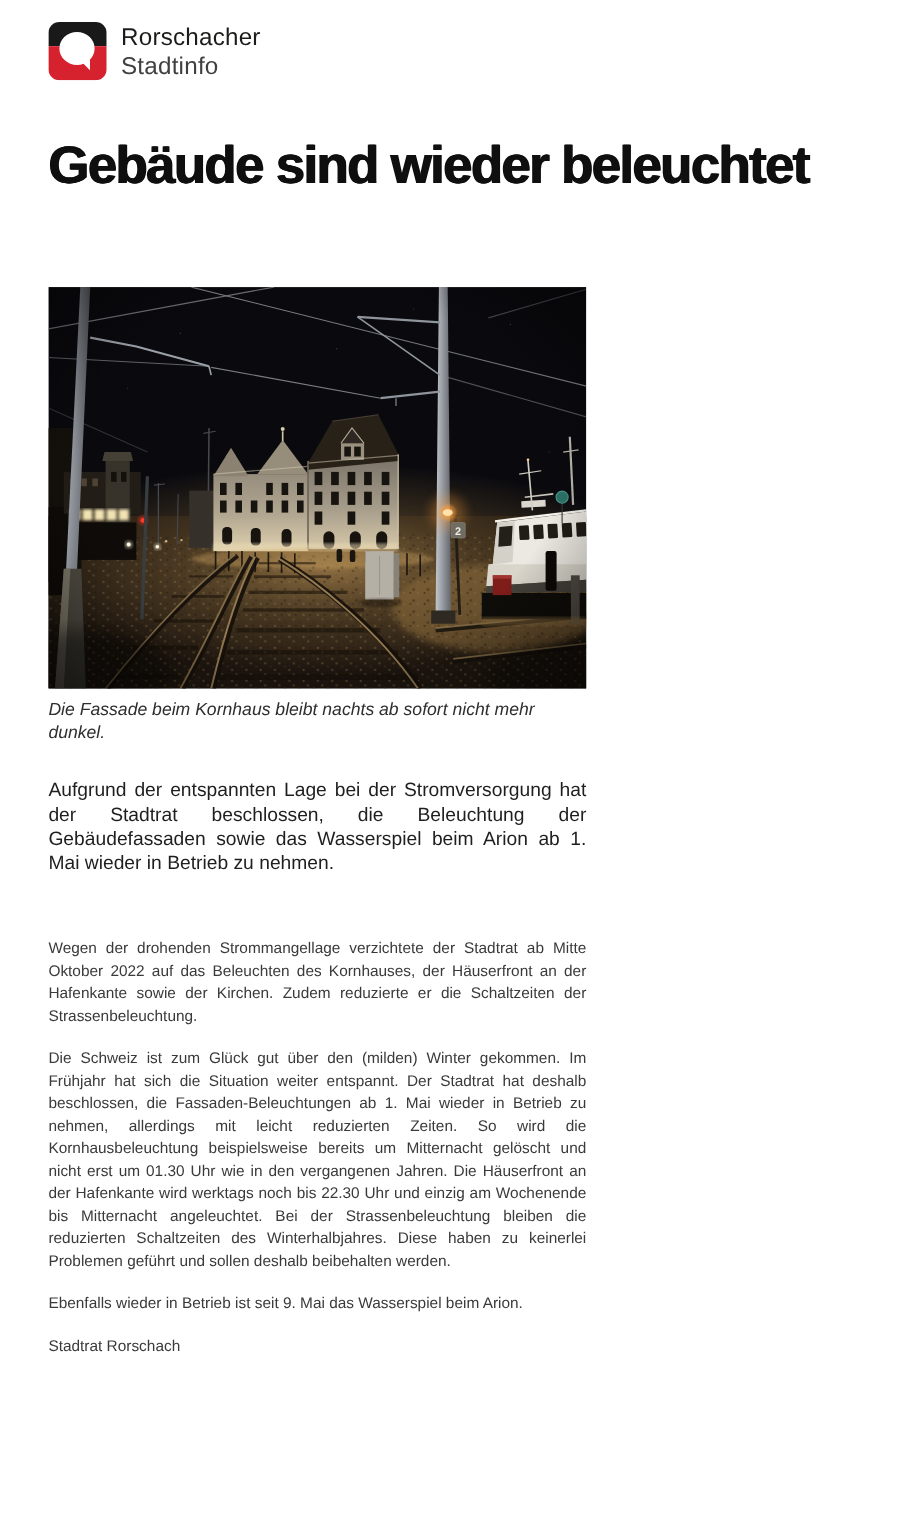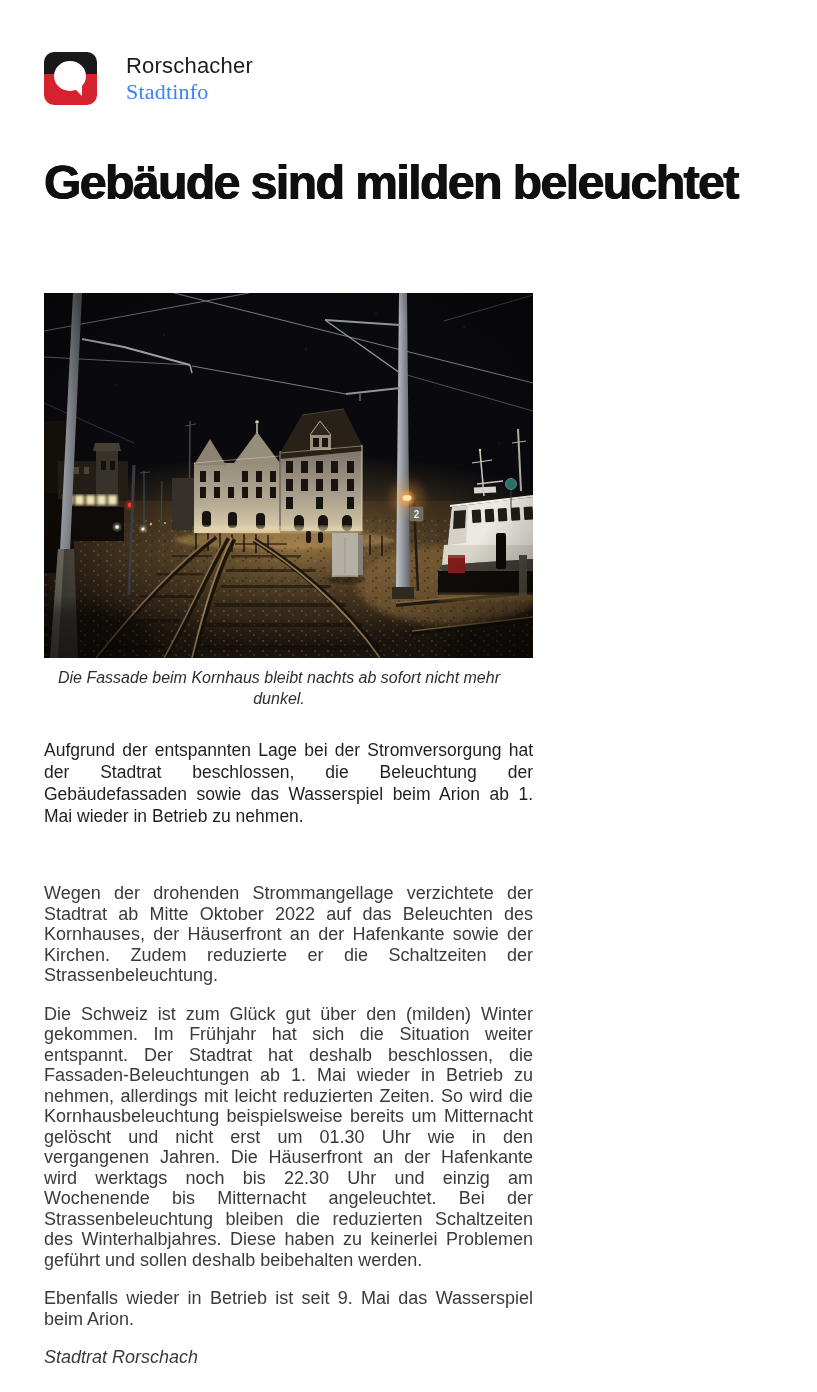--- a/index.html
+++ b/index.html
@@ -1,62 +1,62 @@
 <!DOCTYPE html>
 <html lang="de"><head>
 <meta charset="utf-8">
 <style>
   html,body{margin:0;padding:0;background:#ffffff;}
   .page{position:relative;width:817px;height:1392px;background:#fff;overflow:hidden;
         font-family:"Liberation Sans",sans-serif;color:#333;}
   
-  .header{padding:20px 0 0 44px;display:flex;gap:29px;align-items:flex-start;margin-top:32px;}
+  .header{padding:20px 0 0 44px;display:flex;gap:13px;align-items:flex-start;}
   .logo-badge{position:relative;width:53px;height:53px;border-radius:10px;overflow:hidden;flex:0 0 auto;}
   .logo-top{height:42%;background:#191919;}
   .logo-bottom{height:58%;background:#d6212e;}
   .logo-bubble{position:absolute;left:10px;top:9px;width:32px;height:30px;background:#fff;border-radius:50%;}
   .logo-tail{position:absolute;left:27px;top:33px;width:11px;height:11px;background:#fff;
              clip-path:polygon(0 0,100% 0,100% 100%);}
   .brand-name{font-size:22px;line-height:26px;letter-spacing:.2px;color:#1c1c1a;padding-top:1px;}
-  .brand-line2{color:#3b82f6;font-family:Liberation Serif, serif;}
+  .brand-line2{color:#404040;}
   
   h1.headline{margin:52px 0 0 44px;width:745px;font-size:48px;line-height:52px;font-weight:bold;
       letter-spacing:-1.5px;color:#0f0f0f;
       text-shadow:0.6px 0 0 #0f0f0f,-0.6px 0 0 #0f0f0f;}
   
-  figure.photo{margin:84px 0 0 44px;width:489px;text-align:center;}
+  figure.photo{margin:84px 0 0 44px;width:489px;}
   figure.photo svg{display:block;}
   figcaption{margin-top:9px;width:470px;font-style:italic;font-size:16px;line-height:21px;color:#2e2e2e;}
   
   .lead{width:489px;margin:30px 0 0 44px;font-weight:normal;font-size:17.5px;line-height:22px;
         text-align:justify;color:#1f1f1f;}
-  .bodytext p{width:489px;margin:18px 0 0 44px;font-size:18px;line-height:20.5px;
+  .bodytext p{width:489px;margin:18px 0 0 44px;font-size:14px;line-height:20.5px;
         text-align:justify;color:#3a3a3a;hyphens:none;}
   .bodytext p.first{margin-top:56px;}
-  .signature{width:489px;margin:19px 0 0 44px;font-style:italic;font-size:16.5px;line-height:21px;color:#2e2e2e;}
+  .signature{width:489px;margin:19px 0 0 44px;font-size:16.5px;line-height:21px;color:#2e2e2e;}
 </style>
 </head>
 <body>
 
 <div class="page">
 
   <header class="header">
     <div class="logo-badge">
       <div class="logo-top"></div>
       <div class="logo-bottom"></div>
       <div class="logo-bubble"></div>
       <div class="logo-tail"></div>
     </div>
     <div class="brand-name">
       <div class="brand-line1">Rorschacher</div>
       <div class="brand-line2">Stadtinfo</div>
     </div>
   </header>
 
-  <h1 class="headline">Gebäude sind milden beleuchtet</h1>
+  <h1 class="headline">Gebäude sind wieder beleuchtet</h1>
 
   <figure class="photo">
     <svg width="489" height="365" viewBox="0 0 489 365" xmlns="http://www.w3.org/2000/svg">
       <defs>
         <radialGradient id="gGlow" cx="50%" cy="50%" r="50%">
           <stop offset="0%" stop-color="#9a7847" stop-opacity="0.9"></stop>
           <stop offset="55%" stop-color="#6b5330" stop-opacity="0.45"></stop>
           <stop offset="100%" stop-color="#6b5330" stop-opacity="0"></stop>
         </radialGradient>
         <radialGradient id="lampGlow" cx="50%" cy="50%" r="50%">

